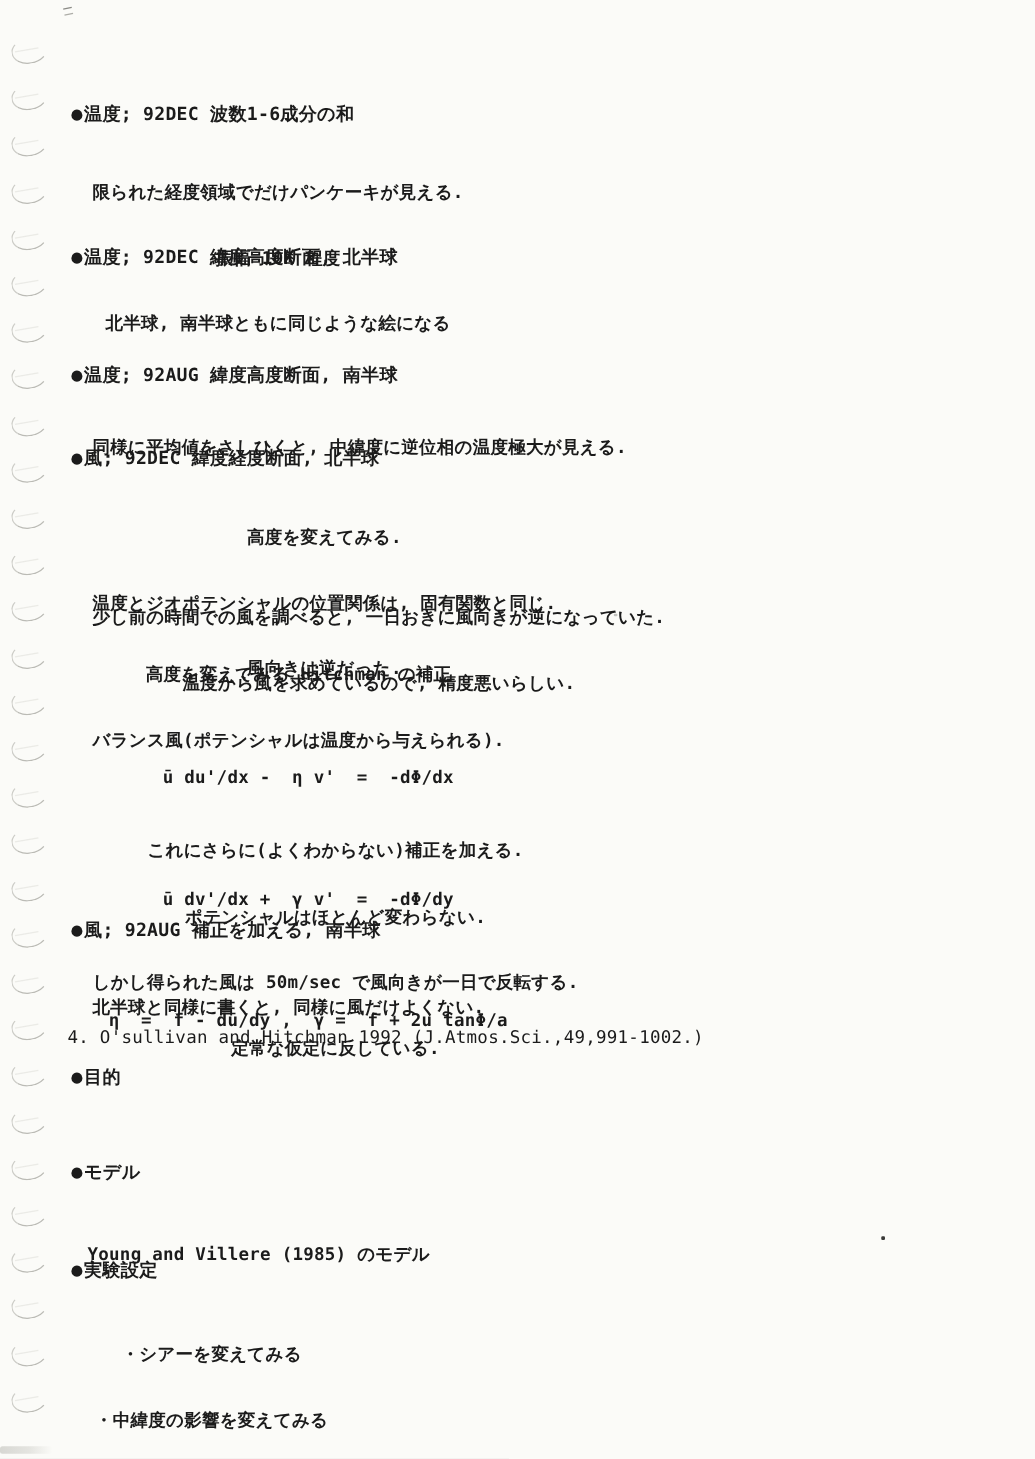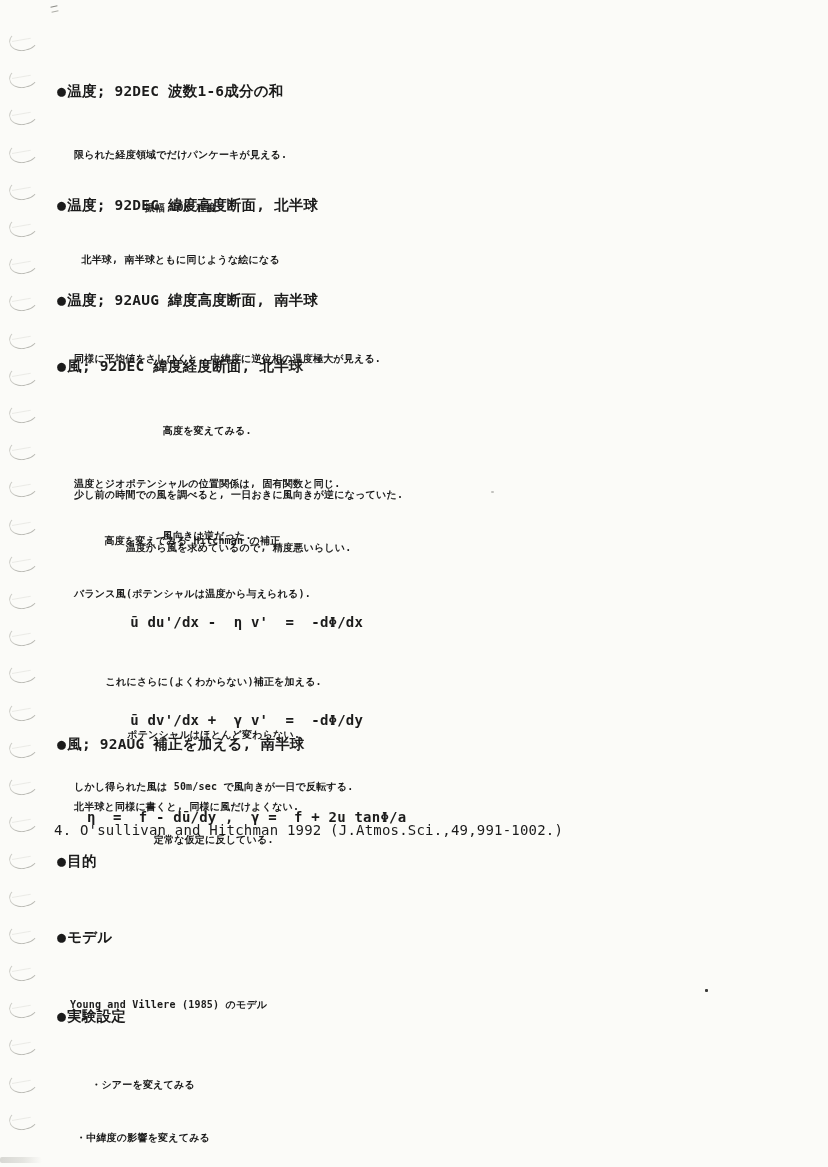--- a/index.html
+++ b/index.html
@@ -28,21 +28,21 @@
     transform:rotate(-10deg);
     opacity:.85;
   }
   .hole::after{
     content:"";position:absolute;left:2px;right:6px;top:8px;height:0;
     border-top:1px solid #d6d6d0;opacity:.5;
   }
   
   .h{position:absolute;left:57px;white-space:pre;font-size:14.5px;font-weight:700;letter-spacing:.2px;}
   .bu{font-size:15px;margin-right:1px;}
-  .p{position:absolute;white-space:pre;font-size:10px;font-weight:600;line-height:17.5px;letter-spacing:.2px;}
+  .p{position:absolute;white-space:pre;font-size:14px;font-weight:600;line-height:17.5px;letter-spacing:.2px;}
   .formulas{line-height:32.5px;font-size:14px;}
   .ref{position:absolute;white-space:pre;font-size:14px;font-weight:400;letter-spacing:.2px;}
   
   .penmark{
     position:absolute;left:51px;top:6px;width:7px;height:4px;
     border-top:1.6px solid #6f6f6a;border-bottom:1.4px solid #9a9a94;
     transform:rotate(-12deg);opacity:.8;
   }
   .speck{position:absolute;background:#3a3a38;border-radius:1px;}
   .speck.sp1{left:705px;top:989px;width:3px;height:3px;}

